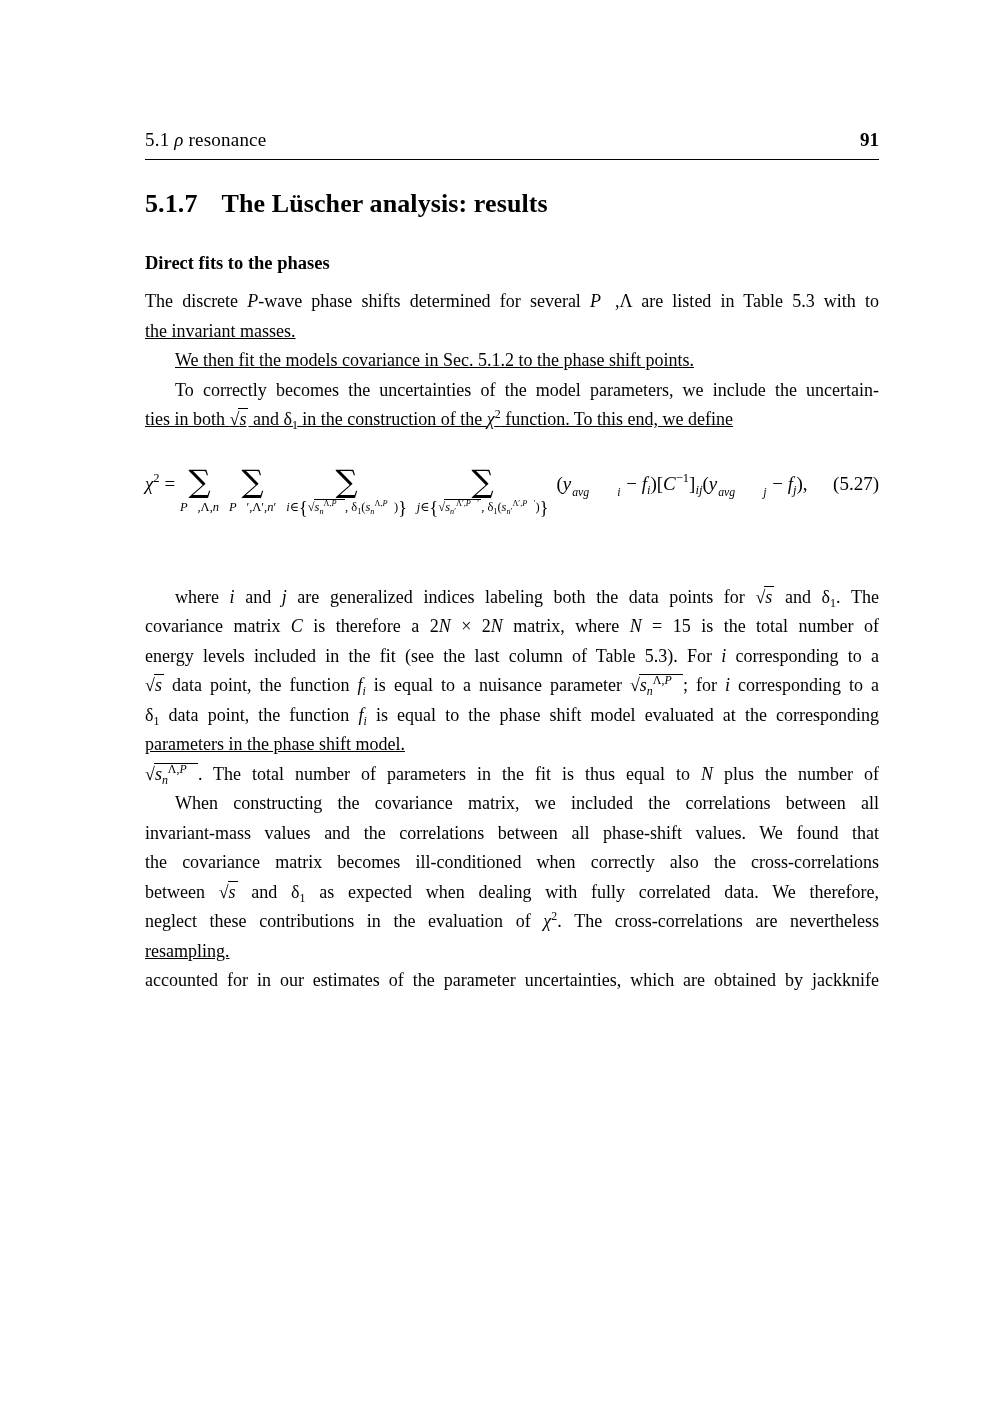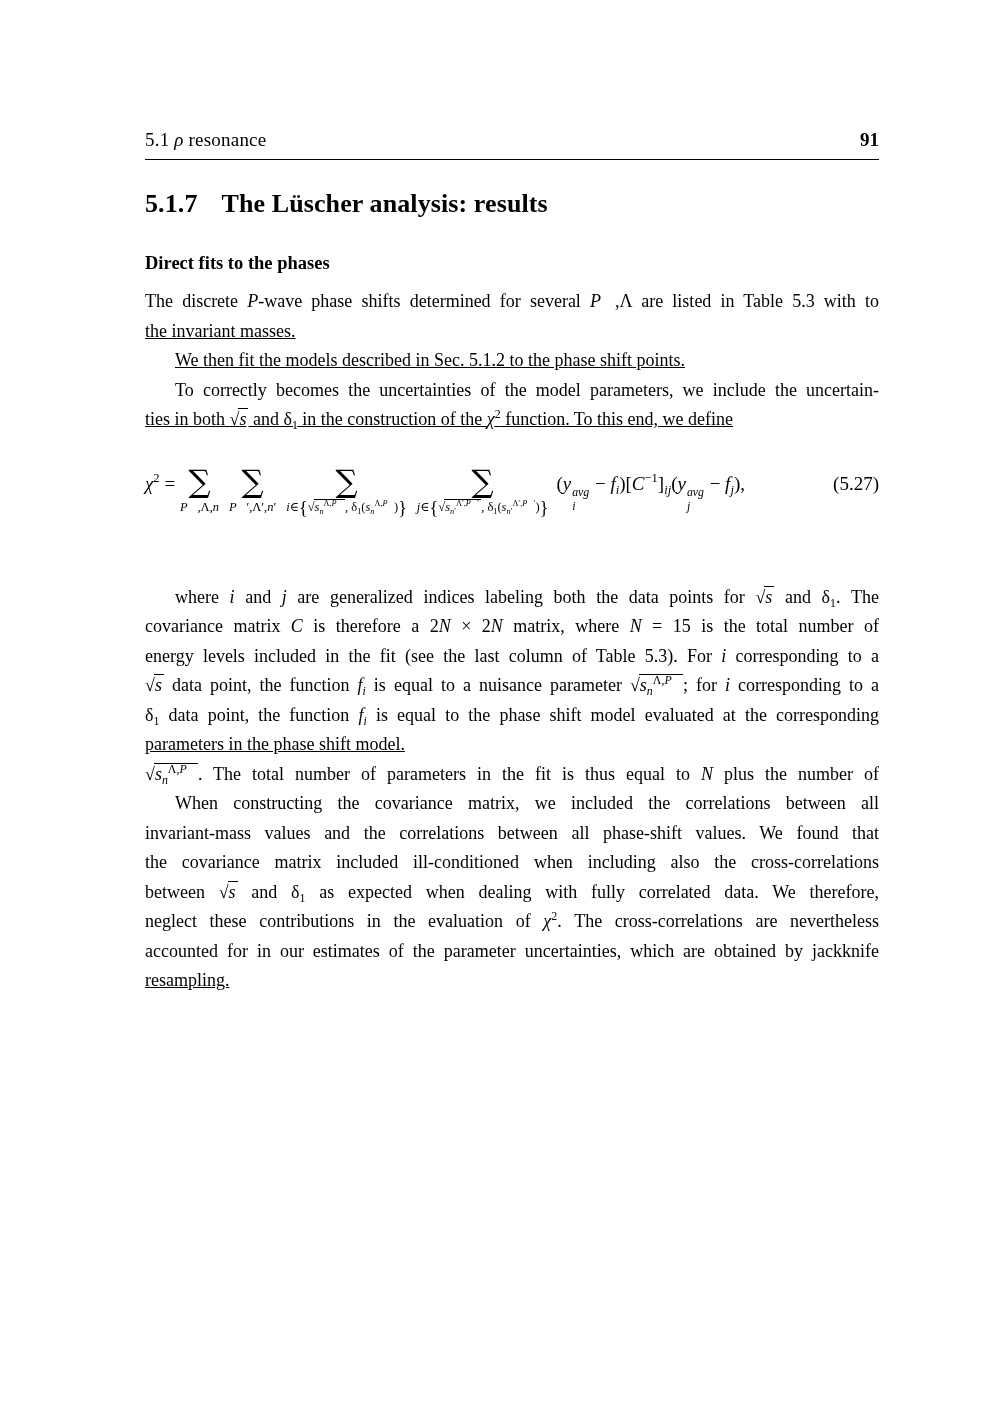--- a/index.html
+++ b/index.html
@@ -21,21 +21,21 @@
   .ll{text-align:left;text-decoration:underline;}
   .indent{text-indent:30px;}
   i{font-style:italic;}
   sub,sup{font-size:66%;line-height:0;}
   sub{vertical-align:-0.32em;}
   sup{vertical-align:0.6em;}
   .rad{white-space:nowrap;}
   .rsign{margin-right:-1px;}
   .rbar{border-top:1.4px solid #000;padding:0 2px 0 1px;}
   .brace{font-size:145%;vertical-align:-0.14em;line-height:0;}
-  .stk{display:inline-flex;flex-direction:column;align-items:flex-start;font-size:62%;line-height:1.15;vertical-align:-0.55em;padding:0 1px;}
+  .stk{display:inline-flex;flex-direction:row;align-items:flex-start;font-size:62%;line-height:1.15;vertical-align:-0.55em;padding:0 1px;gap:28px;}
   
   .eqwrap{display:flex;justify-content:space-between;align-items:flex-start;margin:30px 0 22px 0;min-height:96px;}
   .eqbody{display:flex;align-items:flex-start;font-size:19px;}
   .eqlhs{margin-top:8px;white-space:nowrap;}
   .sum{display:inline-flex;flex-direction:column;align-items:center;margin:0 5px;}
   .sigma{font-size:31px;line-height:32px;font-family:"DejaVu Serif","Liberation Serif",serif;}
   .sumsub{font-size:12.5px;line-height:16px;margin-top:2px;white-space:nowrap;}
   .eqrhs{margin-top:8px;white-space:nowrap;margin-left:3px;}
   .eqnum{margin-top:8px;font-size:19px;white-space:nowrap;}
 </style>
@@ -57,21 +57,21 @@
     </div>
 
     <div class="subsection-heading">Direct fits to the phases</div>
 
     <div class="paras" id="paras-before">
         <div>
           <div class="line jl">The discrete <i>P</i>-wave phase shifts determined for several <i>P⃗</i>,Λ are listed in Table 5.3 with to</div>
           <div class="line ll">the invariant masses.</div>
         </div>
         <div>
-          <div class="line ll indent">We then fit the models described in Sec. 5.1.2 to the phase shift points.</div>
+          <div class="line ll indent">We then fit the models covariance in Sec. 5.1.2 to the phase shift points.</div>
         </div>
         <div>
           <div class="line jl indent">To correctly becomes the uncertainties of the model parameters, we include the uncertain-</div>
           <div class="line ll">ties in both <span class="rad"><span class="rsign">√</span><span class="rbar"><i>s</i></span></span> and δ<sub>1</sub> in the construction of the <i>χ</i><sup>2</sup> function. To this end, we define</div>
         </div>
       </div>
 
     <div class="eqwrap">
       <div class="eqbody">
         <span class="eqlhs"><i>χ</i><sup>2</sup> =</span>
@@ -108,22 +108,22 @@
           <div class="line jl">covariance matrix <i>C</i> is therefore a 2<i>N</i> × 2<i>N</i> matrix, where <i>N</i> = 15 is the total number of</div>
           <div class="line jl">energy levels included in the fit (see the last column of Table 5.3). For <i>i</i> corresponding to a</div>
           <div class="line jl"><span class="rad"><span class="rsign">√</span><span class="rbar"><i>s</i></span></span> data point, the function <i>f</i><sub><i>i</i></sub> is equal to a nuisance parameter <span class="rad"><span class="rsign">√</span><span class="rbar"><i>s</i><sub><i>n</i></sub><sup>Λ,<i>P⃗</i></sup></span></span>; for <i>i</i> corresponding to a</div>
           <div class="line jl">δ<sub>1</sub> data point, the function <i>f</i><sub><i>i</i></sub> is equal to the phase shift model evaluated at the corresponding</div>
           <div class="line ll">parameters in the phase shift model.</div>
           <div class="line jl"><span class="rad"><span class="rsign">√</span><span class="rbar"><i>s</i><sub><i>n</i></sub><sup>Λ,<i>P⃗</i></sup></span></span>. The total number of parameters in the fit is thus equal to <i>N</i> plus the number of</div>
         </div>
         <div>
           <div class="line jl indent">When constructing the covariance matrix, we included the correlations between all</div>
           <div class="line jl">invariant-mass values and the correlations between all phase-shift values. We found that</div>
-          <div class="line jl">the covariance matrix included ill-conditioned when including also the cross-correlations</div>
+          <div class="line jl">the covariance matrix becomes ill-conditioned when correctly also the cross-correlations</div>
           <div class="line jl">between <span class="rad"><span class="rsign">√</span><span class="rbar"><i>s</i></span></span> and δ<sub>1</sub> as expected when dealing with fully correlated data. We therefore,</div>
           <div class="line jl">neglect these contributions in the evaluation of <i>χ</i><sup>2</sup>. The cross-correlations are nevertheless</div>
+          <div class="line ll">resampling.</div>
           <div class="line jl">accounted for in our estimates of the parameter uncertainties, which are obtained by jackknife</div>
-          <div class="line ll">resampling.</div>
         </div>
       </div>
 
   </div>
 </div>
 
 </body></html>

